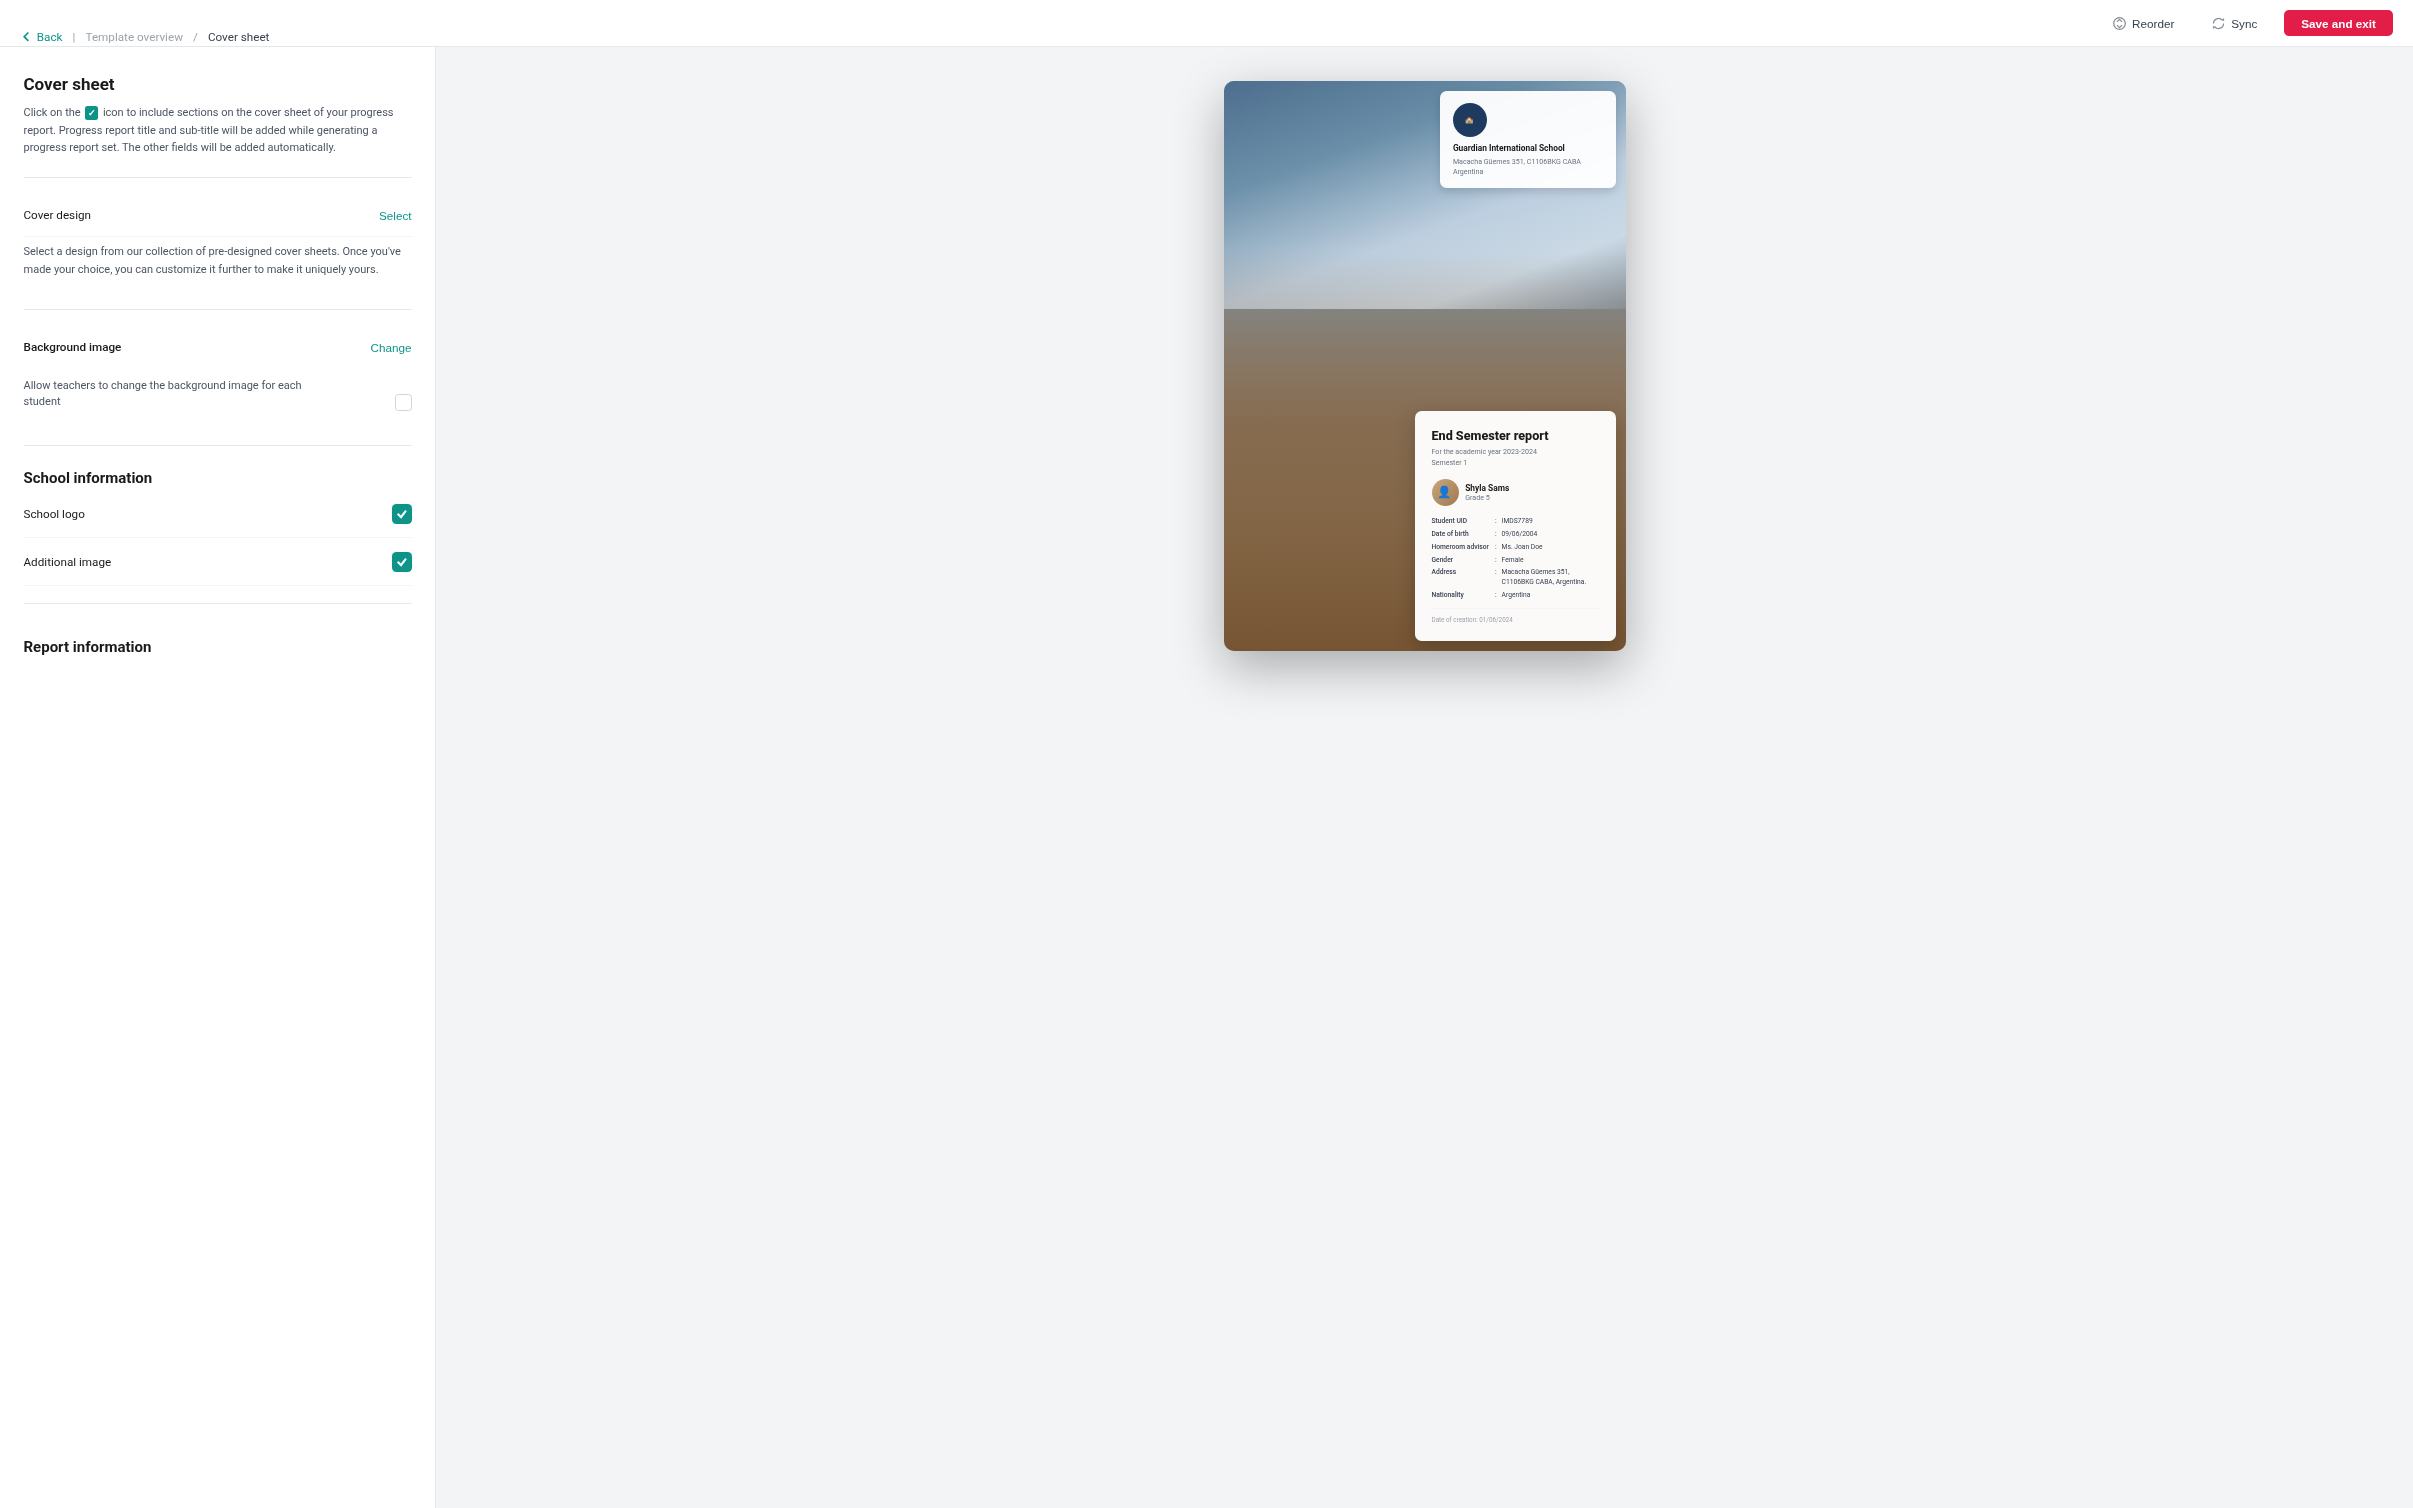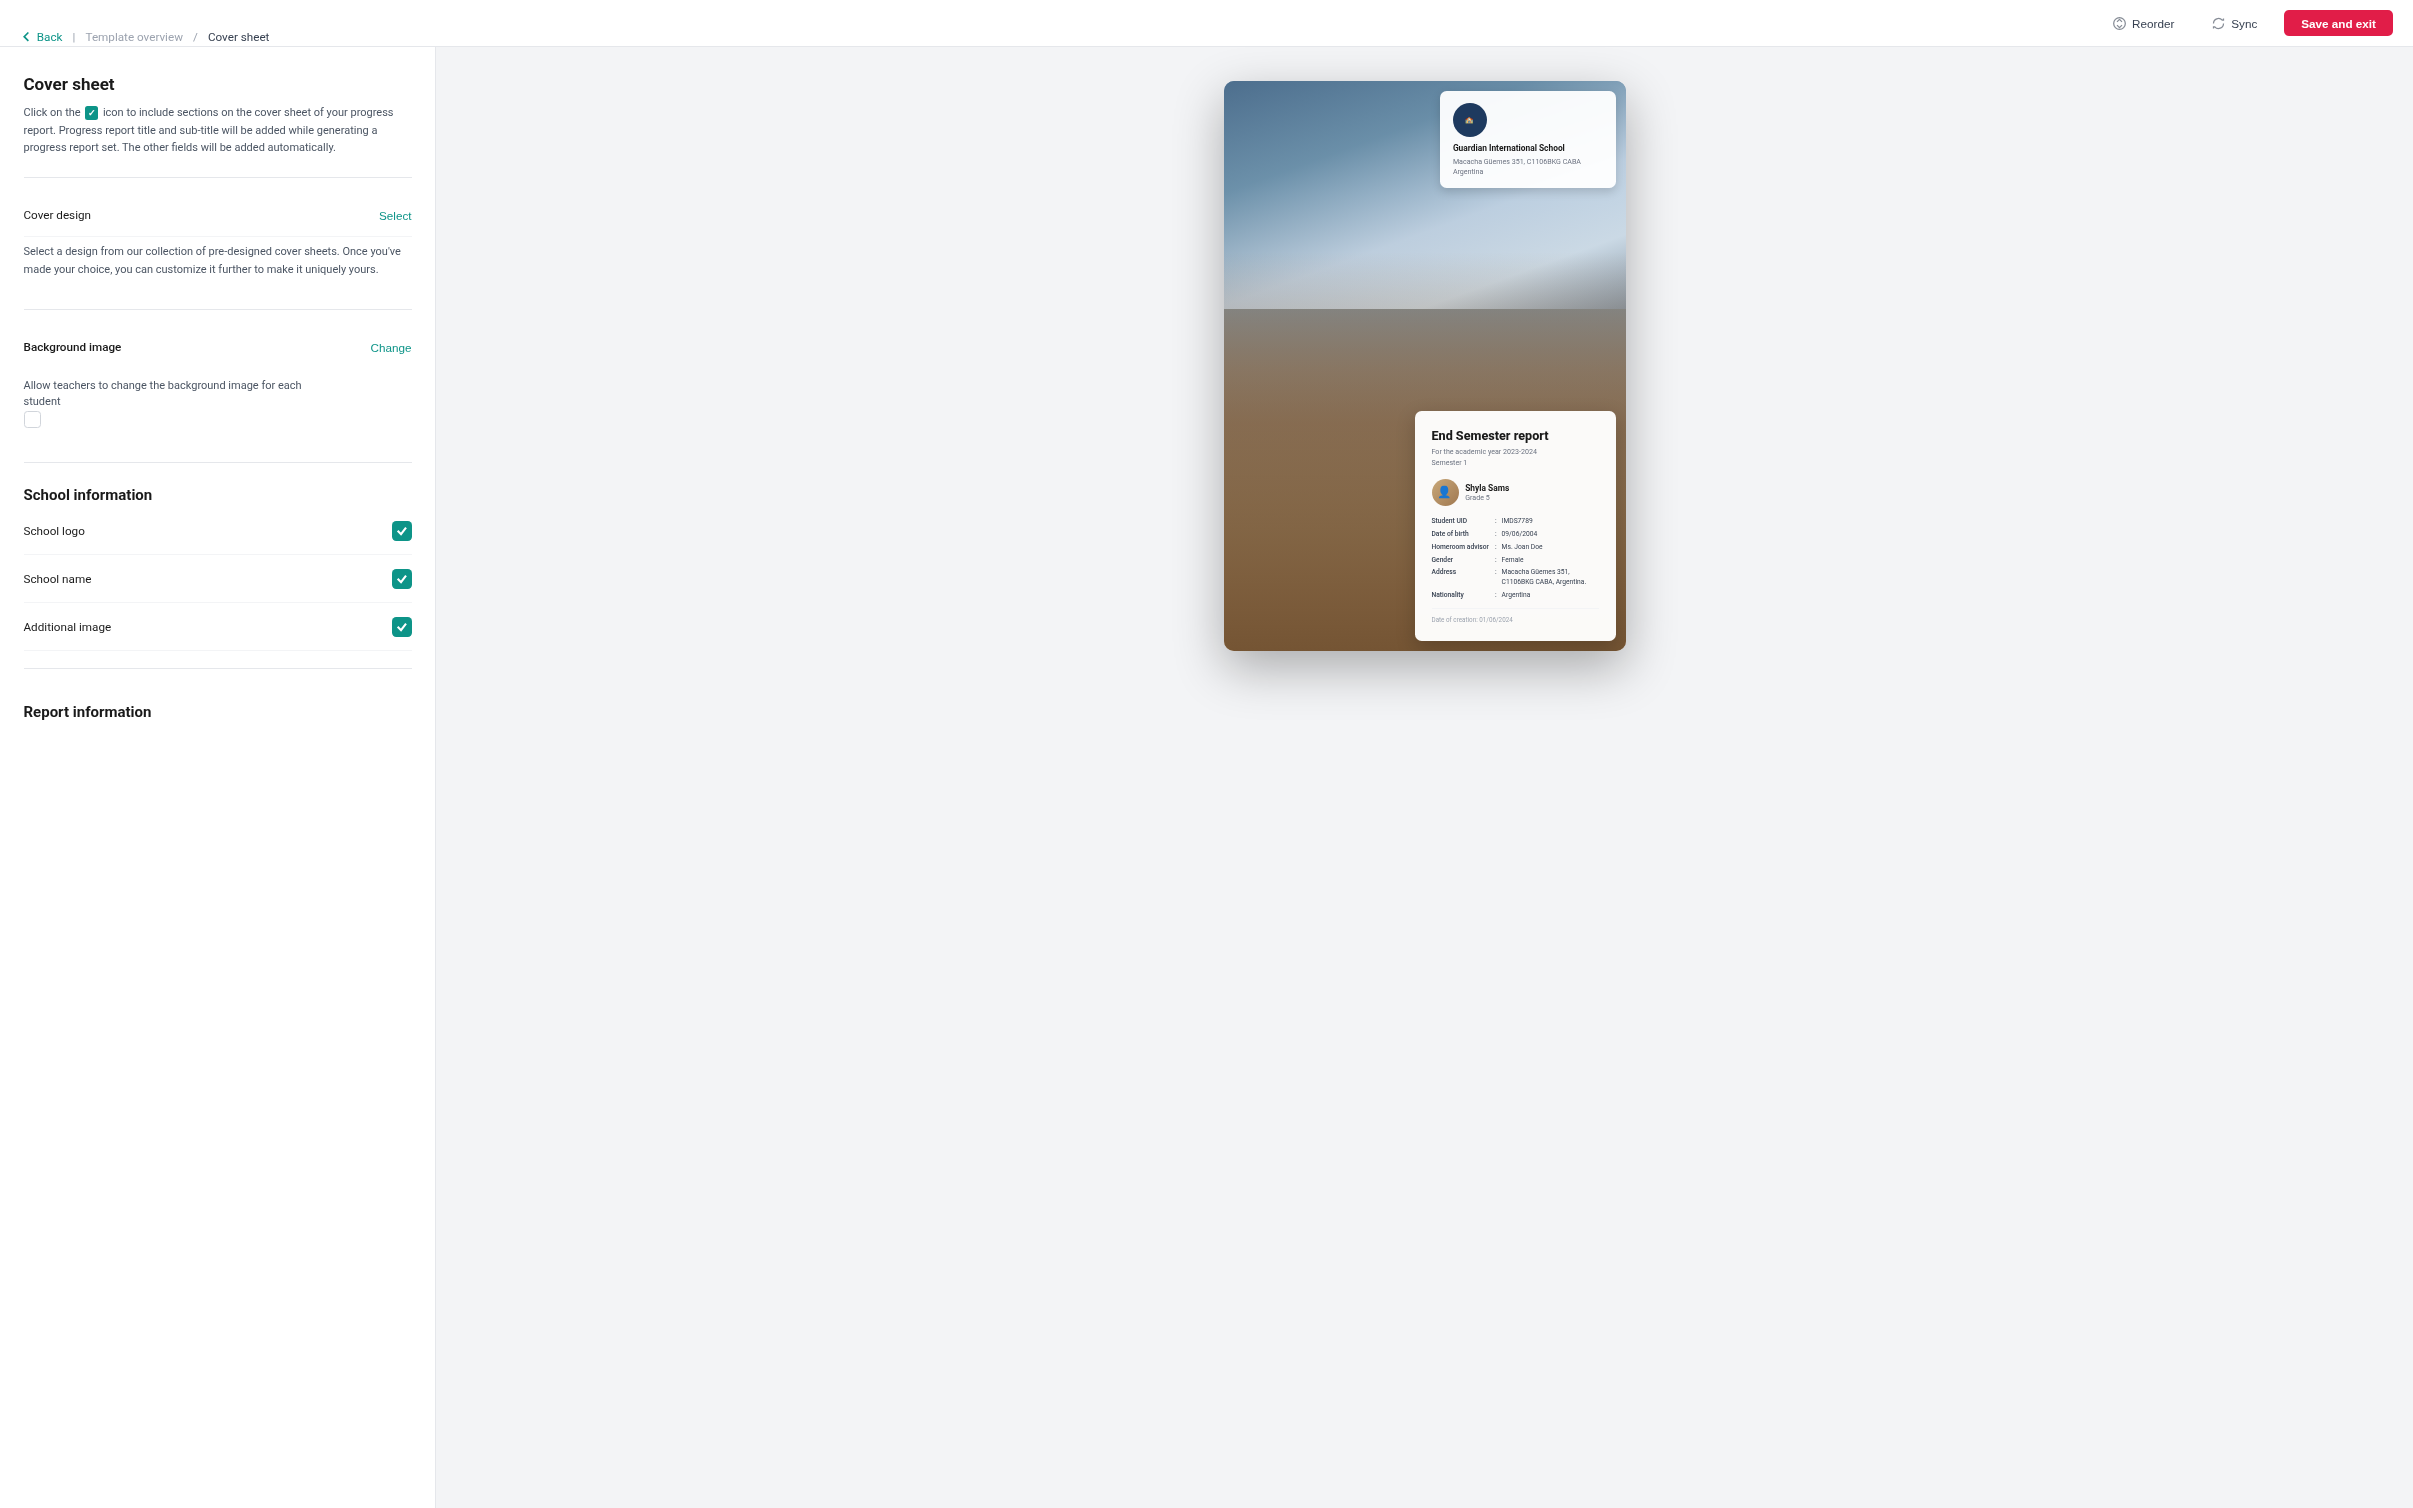--- a/index.html
+++ b/index.html
@@ -165,24 +165,23 @@
       padding: 13.4px 0;
     }
     .bg-image-label {
       font-size: 11.7px;
       font-weight: 500;
       color: #1a1a1a;
     }
 
     .allow-change-row {
       display: flex;
-      align-items: flex-start;
+      align-items: flex-end;
       justify-content: space-between;
       padding: 10px 0 17px;
-      flex-direction: column;
     }
     .allow-change-text {
       font-size: 11px;
       color: #4b5563;
       max-width: 302px;
       line-height: 1.5;
     }
     .checkbox-empty {
       width: 17px;
       height: 17px;
@@ -508,28 +507,20 @@
 
     <div class="section-row">
       <span class="section-row-label">School logo</span>
       <div class="teal-checkbox">
         <svg viewBox="0 0 14 14">
           <polyline points="2,7 6,11 12,3"></polyline>
         </svg>
       </div>
     </div>
 
-    <div class="section-row">
-      <span class="section-row-label">School name</span>
-      <div class="teal-checkbox">
-        <svg viewBox="0 0 14 14">
-          <polyline points="2,7 6,11 12,3"></polyline>
-        </svg>
-      </div>
-    </div>
 
 
     <div class="section-row">
       <span class="section-row-label">Additional image</span>
       <div class="teal-checkbox">
         <svg viewBox="0 0 14 14">
           <polyline points="2,7 6,11 12,3"></polyline>
         </svg>
       </div>
     </div>

